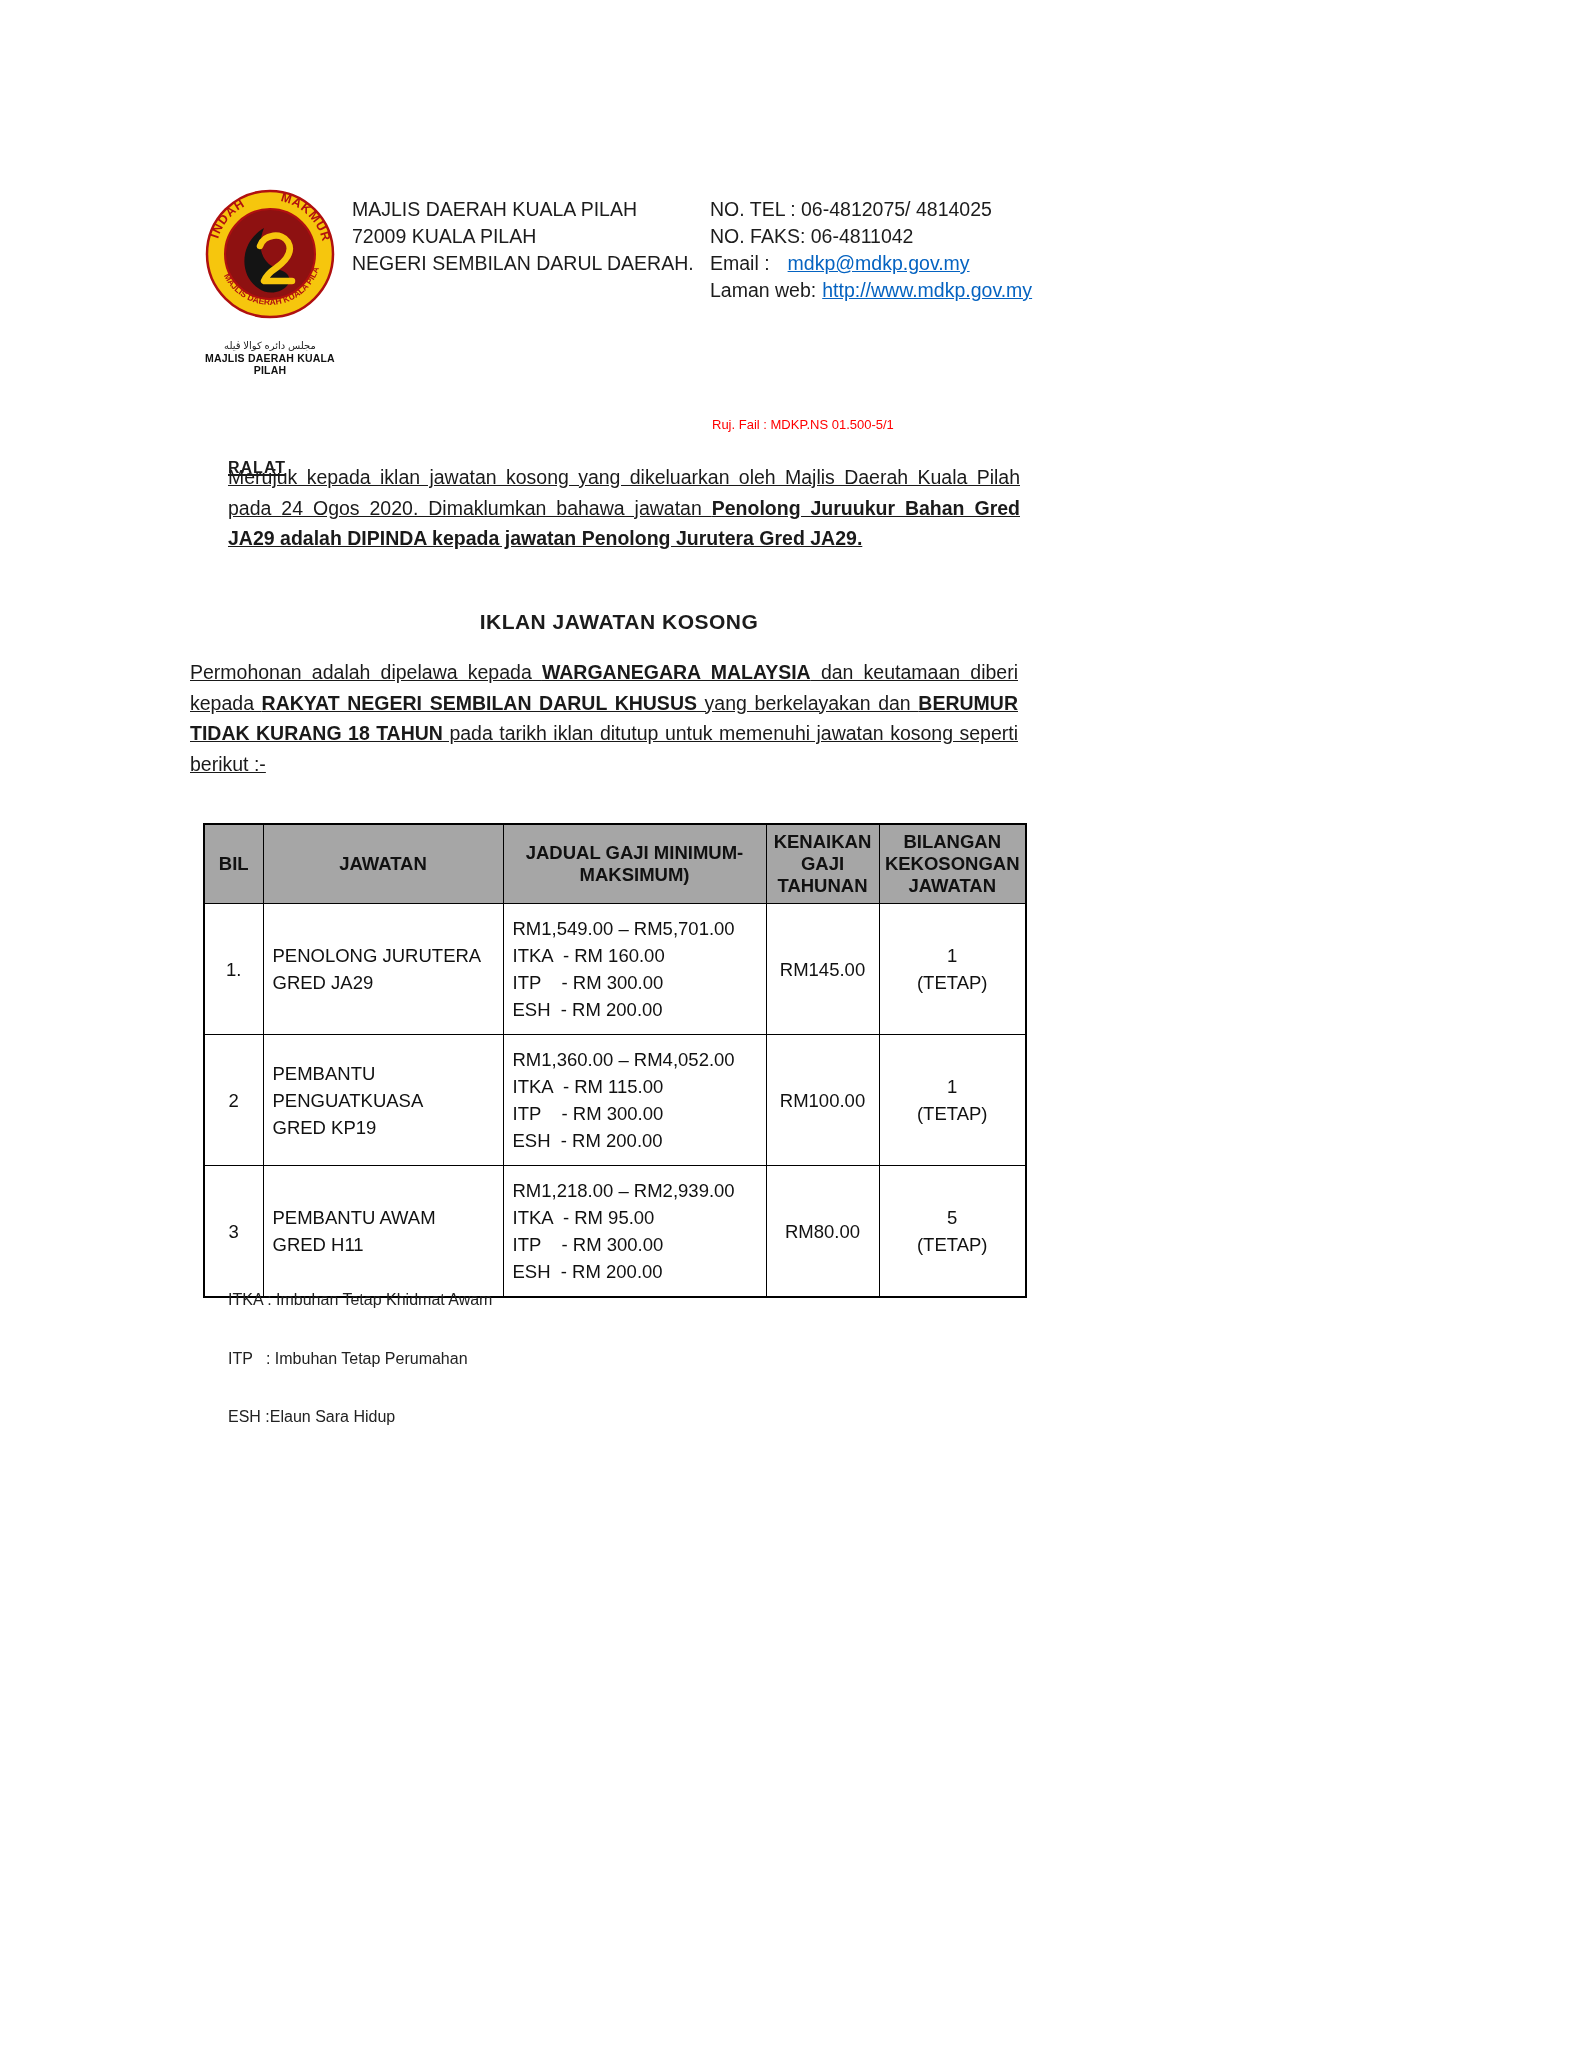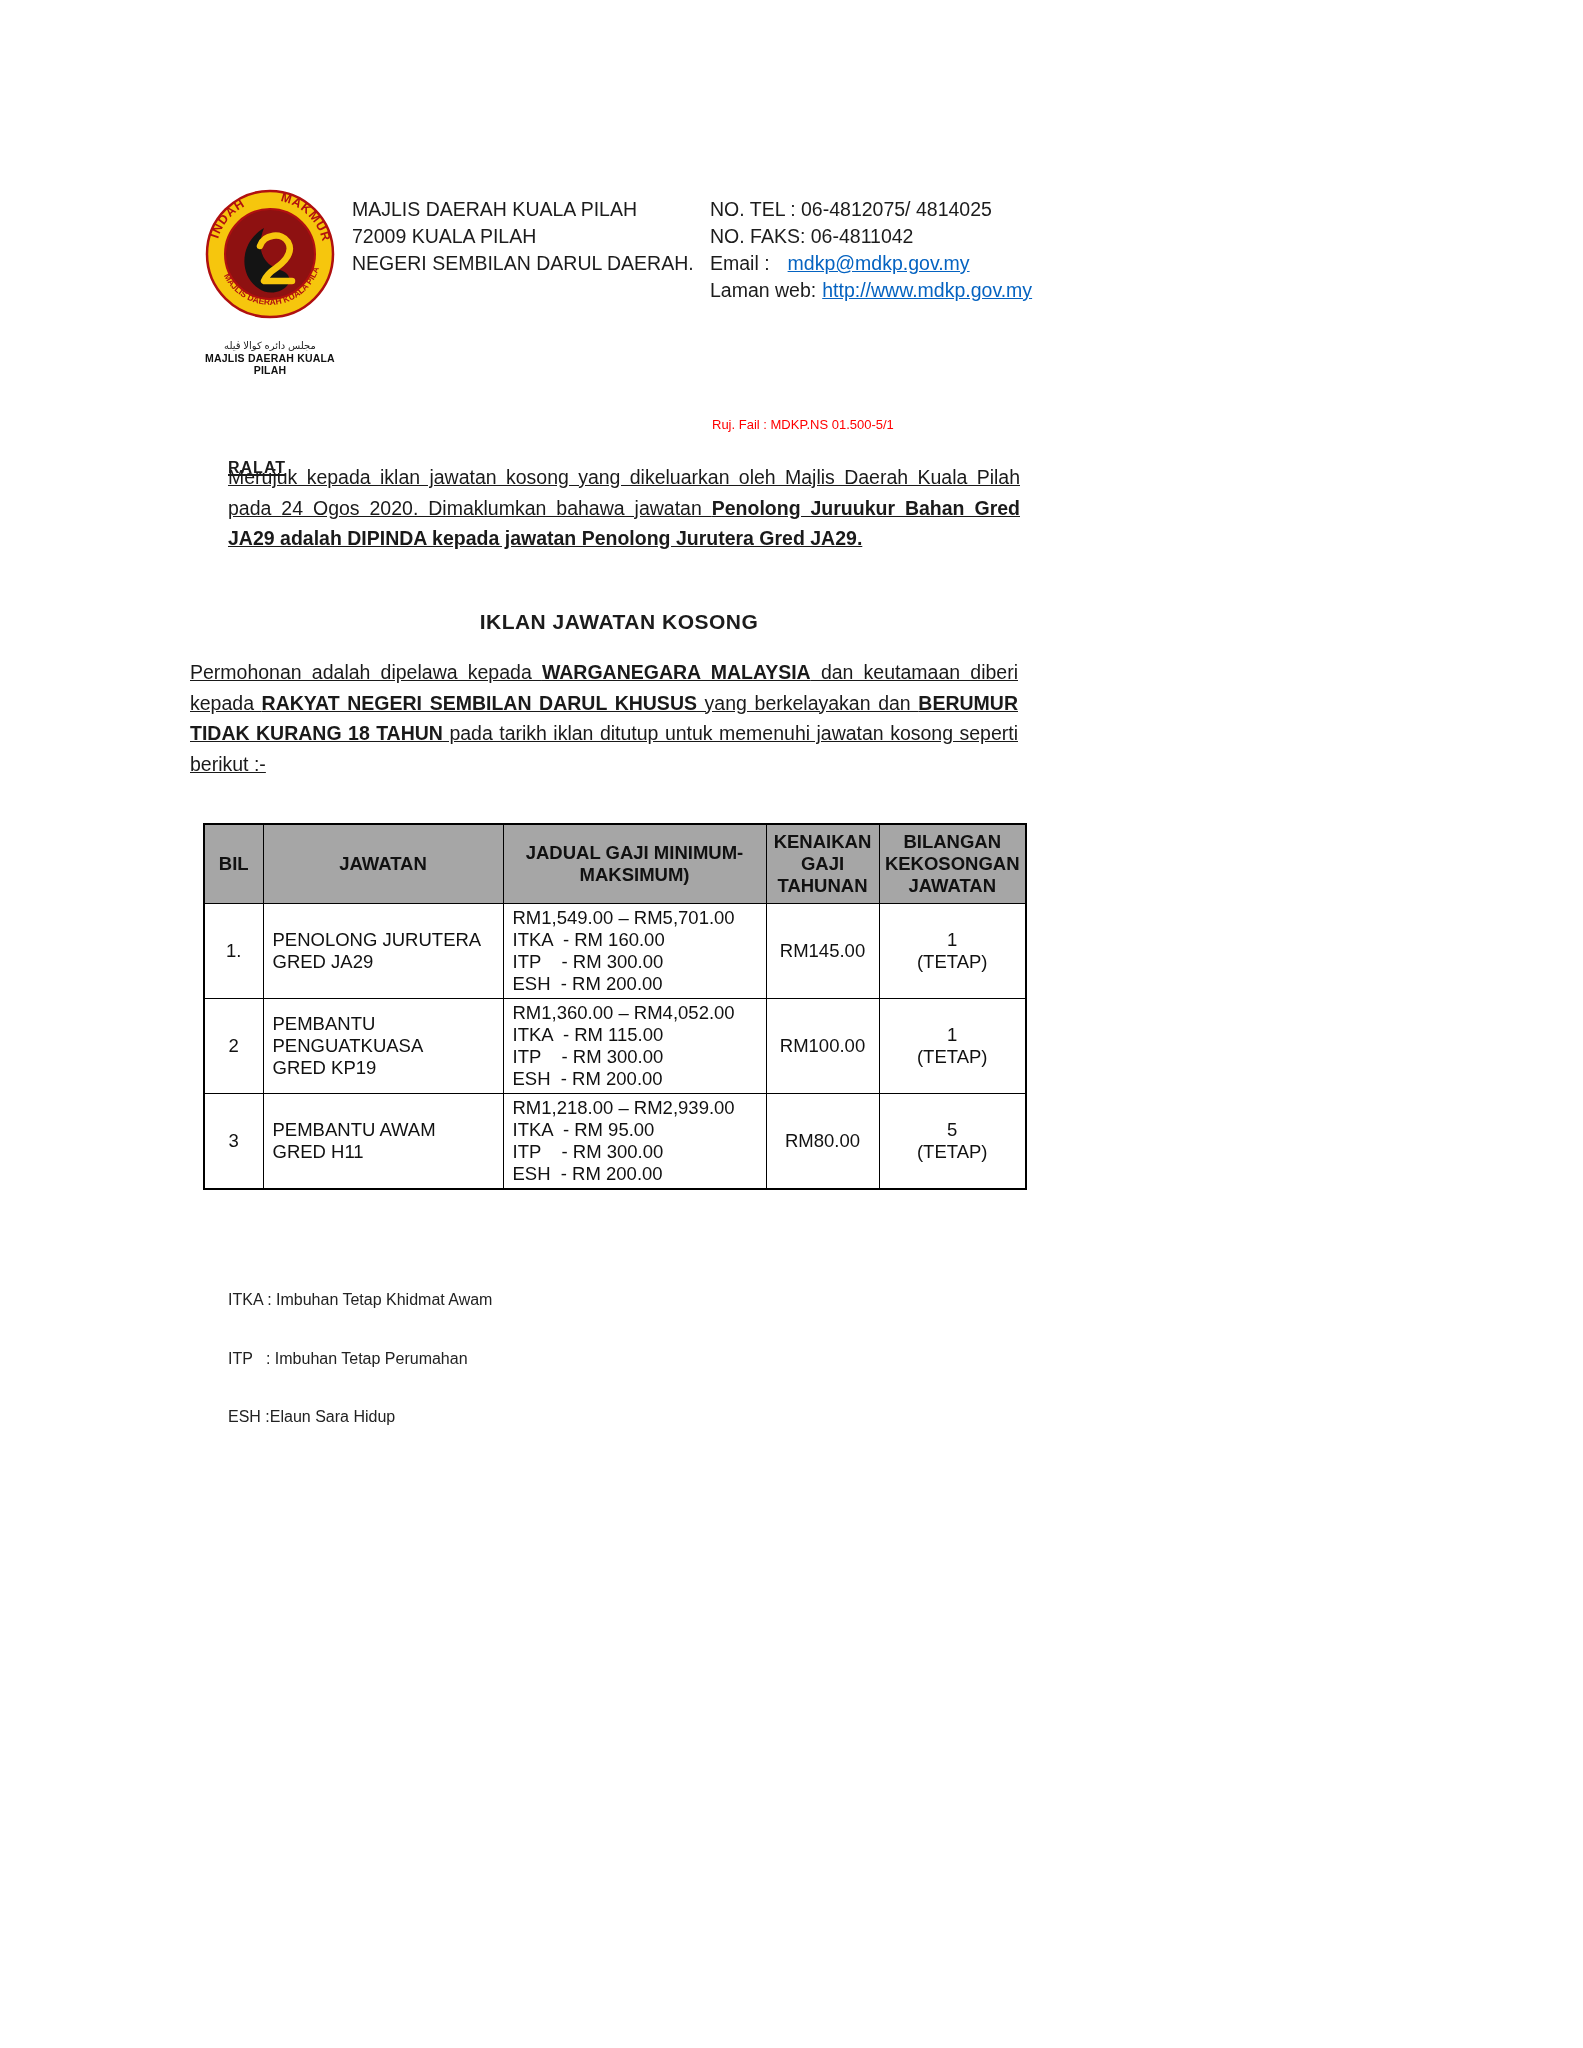--- a/index.html
+++ b/index.html
@@ -26,21 +26,21 @@
   .para1 { left:228px; top:462px; width:792px; }
   .iklan-title { position:absolute; left:205px; top:610px; width:828px; text-align:center;
                  font-size:21px; font-weight:bold; letter-spacing:.5px; }
   .para2 { left:190px; top:657px; width:828px; }
 
   
   .jobs-table { position:absolute; left:203px; top:823px; width:822px; border-collapse:collapse;
                 table-layout:fixed; border:2px solid #000; font-size:18.5px; color:#111; }
   .jobs-table th { background:#a6a6a6; font-weight:bold; text-align:center; vertical-align:middle;
                    border:1.5px solid #000; padding:6px 3px; line-height:22px; }
-  .jobs-table td { border:1.5px solid #000; vertical-align:middle; padding:3px 6px; line-height:22px; }
+  .jobs-table td { border:1.5px solid #000; vertical-align:middle; padding:11px 6px; line-height:27px; }
   td.c { text-align:center; white-space:pre-line; }
   td.l { text-align:left; white-space:pre; padding-left:9px; }
 
   .salary-note { position:absolute; left:203px; top:1186px; width:822px; text-align:center; font-size:19.5px; }
 
   .footnotes { position:absolute; left:228px; top:1251px; font-size:16px; line-height:19.5px; white-space:pre; color:#222; }
 
   b { font-weight:bold; }
   .u { text-decoration:underline; }
 </style>

